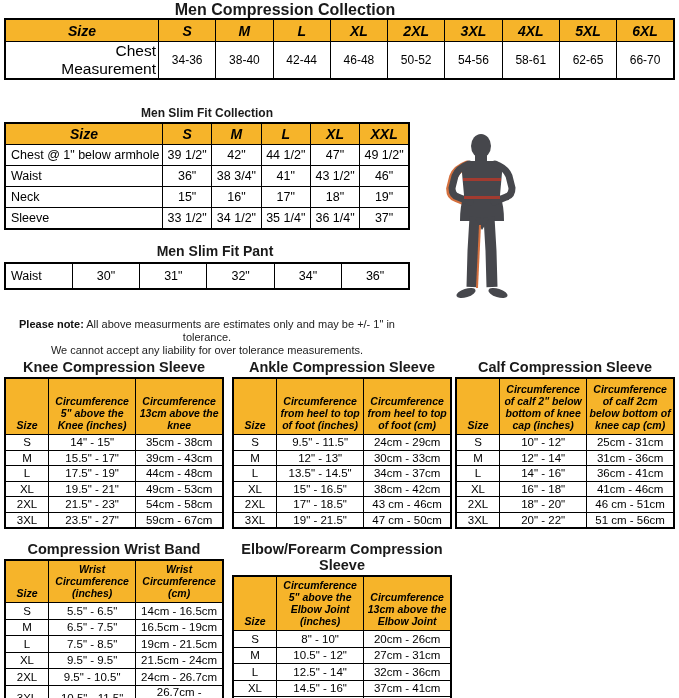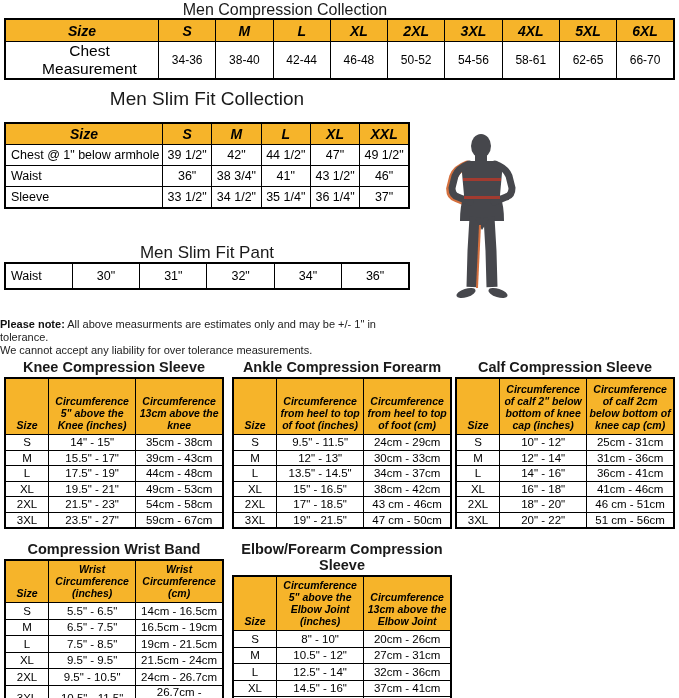--- a/index.html
+++ b/index.html
@@ -1,46 +1,46 @@
 <!DOCTYPE html>
 <html><head>
 <meta charset="utf-8">
 <style>
   html,body{margin:0;padding:0;background:#fff;}
   .page{position:relative;width:679px;height:698px;background:#ffffff;
         font-family:"Liberation Sans",sans-serif;color:#000;overflow:hidden;}
 
-  .tbl-title{position:absolute;font-weight:normal;text-align:center;color:#1a1a1a;}
+  .tbl-title{position:absolute;font-weight:bold;text-align:center;color:#1a1a1a;}
   #title1{top:1px;left:0;width:570px;font-size:16px;}
-  #title2{top:88px;left:4px;width:406px;font-size:19px;}
-  #title3{top:243px;left:4px;width:406px;font-size:17px;}
+  #title2{top:106px;left:4px;width:406px;font-size:12px;}
+  #title3{top:243px;left:12px;width:406px;font-size:14px;}
 
   table{border-collapse:collapse;table-layout:fixed;background:#fff;border:2px solid #000;}
   th,td{border:1px solid #000;text-align:center;padding:0 2px;overflow:hidden;}
   tr.hdr th{background:#F6B42A;font-weight:bold;font-style:italic;}
 
   
   #t1{position:absolute;top:18px;left:4px;width:671px;}
   #t1 th{height:21px;font-size:14px;}
   #t1 td{height:21px;font-size:12px;}
   #t1 th:first-child{width:148px;}
-  #t1 td:first-child{text-align:center;font-size:15.5px;padding-left:17px;}
+  #t1 td:first-child{text-align:right;font-size:15.5px;padding-left:17px;}
 
   
   .t-mid{position:absolute;left:4px;width:406px;}
   #t2{top:122px;}
   #t3{top:262px;}
   .t-mid th{height:20px;font-size:14px;}
   #t2 td{height:20px;font-size:12.5px;}
   #t3 td{height:24px;font-size:12.5px;}
   .t-mid th:first-child{width:152px;}
   .t-mid td:first-child{text-align:left;font-size:15px;padding-left:5px;}
   #t2 tr:nth-child(2) td:first-child{font-size:12.5px;}
 
-  #note{position:absolute;top:318px;left:0;width:414px;
+  #note{position:absolute;top:318px;left:0;width:414px;text-align:center;
         font-size:11px;line-height:13px;color:#222;}
   #note b{color:#111;}
 
   
   .sg{position:absolute;width:220px;}
   #knee{top:351px;left:4px;}
   #ankle{top:351px;left:232px;}
   #calf{top:351px;left:455px;}
   #wrist{top:533px;left:4px;}
   #elbow{top:533px;left:232px;}
@@ -112,20 +112,28 @@
         </tr>
         <tr>
           <td>Waist</td>
           <td>36"</td>
           <td>38 3/4"</td>
           <td>41"</td>
           <td>43 1/2"</td>
           <td>46"</td>
         </tr>
         <tr>
+          <td>Neck</td>
+          <td>15"</td>
+          <td>16"</td>
+          <td>17"</td>
+          <td>18"</td>
+          <td>19"</td>
+        </tr>
+        <tr>
           <td>Sleeve</td>
           <td>33 1/2"</td>
           <td>34 1/2"</td>
           <td>35 1/4"</td>
           <td>36 1/4"</td>
           <td>37"</td>
         </tr>
       </tbody>
     </table>
 
@@ -214,21 +222,21 @@
           <tr>
             <td>3XL</td>
             <td>23.5" - 27"</td>
             <td>59cm - 67cm</td>
           </tr>
         </tbody>
       </table>
   </div>
 
   <div id="ankle" class="sg tall">
-    <div class="sg-title">Ankle Compression Forearm</div>
+    <div class="sg-title">Ankle Compression Sleeve</div>
     <table>
         <tbody>
           <tr class="hdr">
             <th>Size</th>
             <th>Circumference from heel to top of foot (inches)</th>
             <th>Circumference from heel to top of foot (cm)</th>
           </tr>
           <tr>
             <td>S</td>
             <td>9.5" - 11.5"</td>

